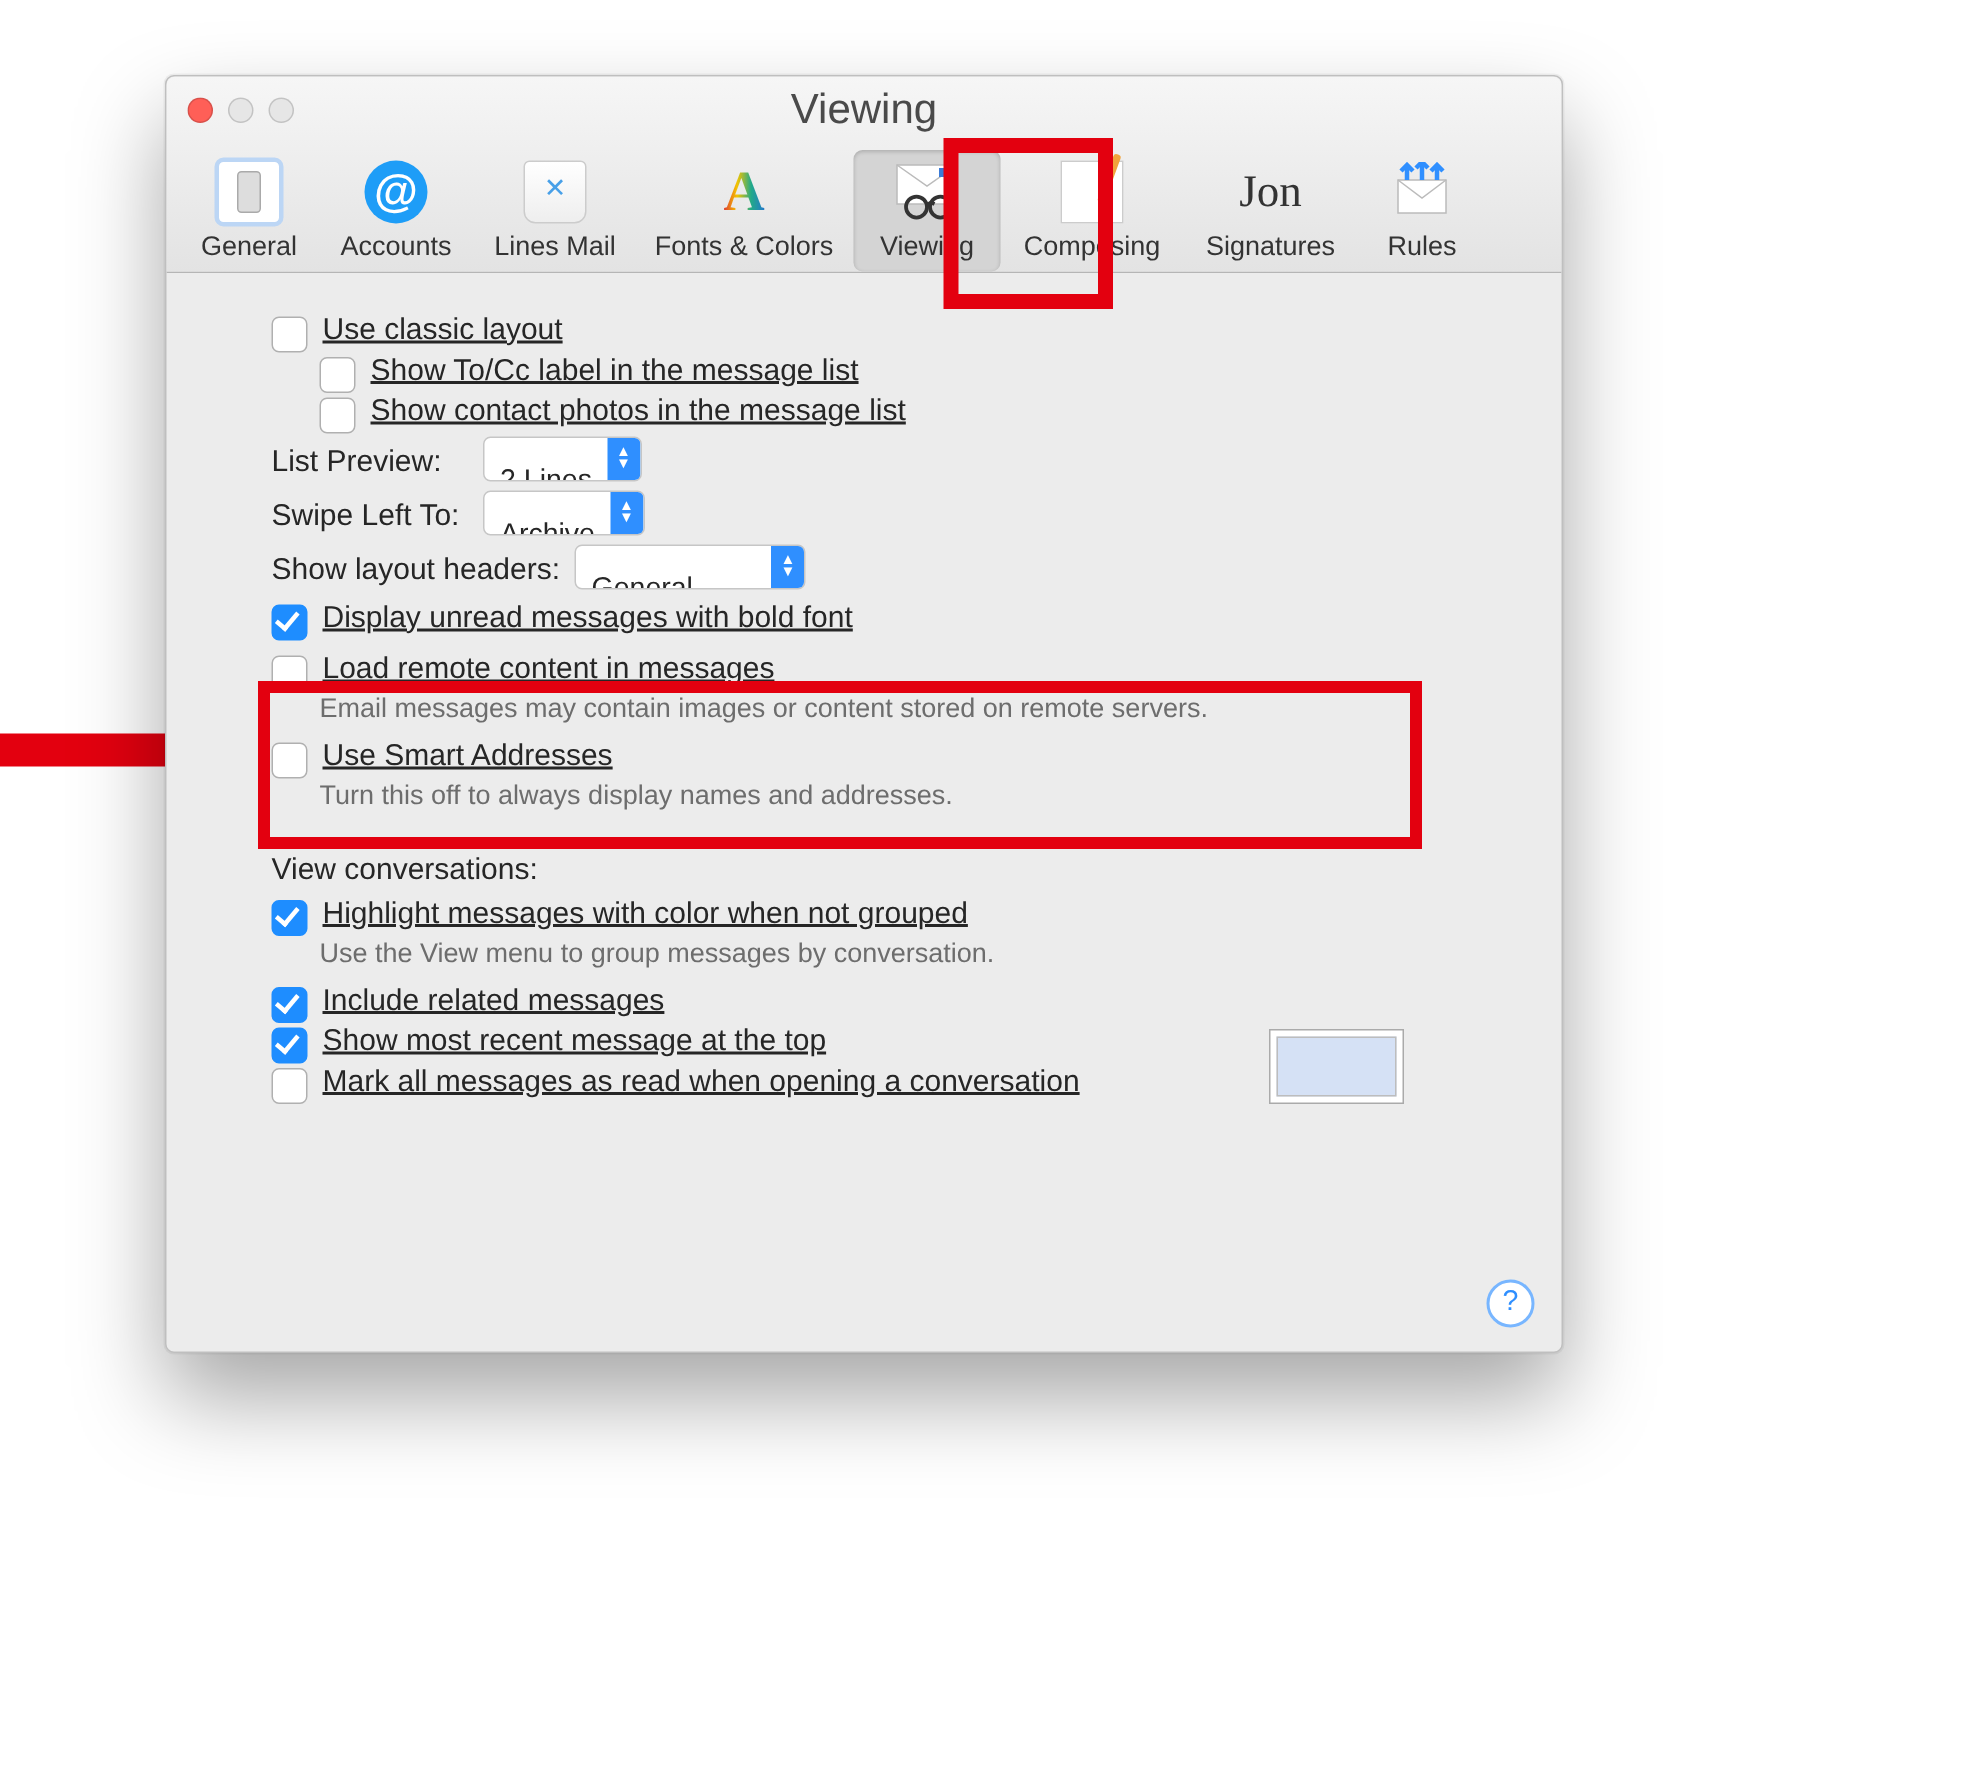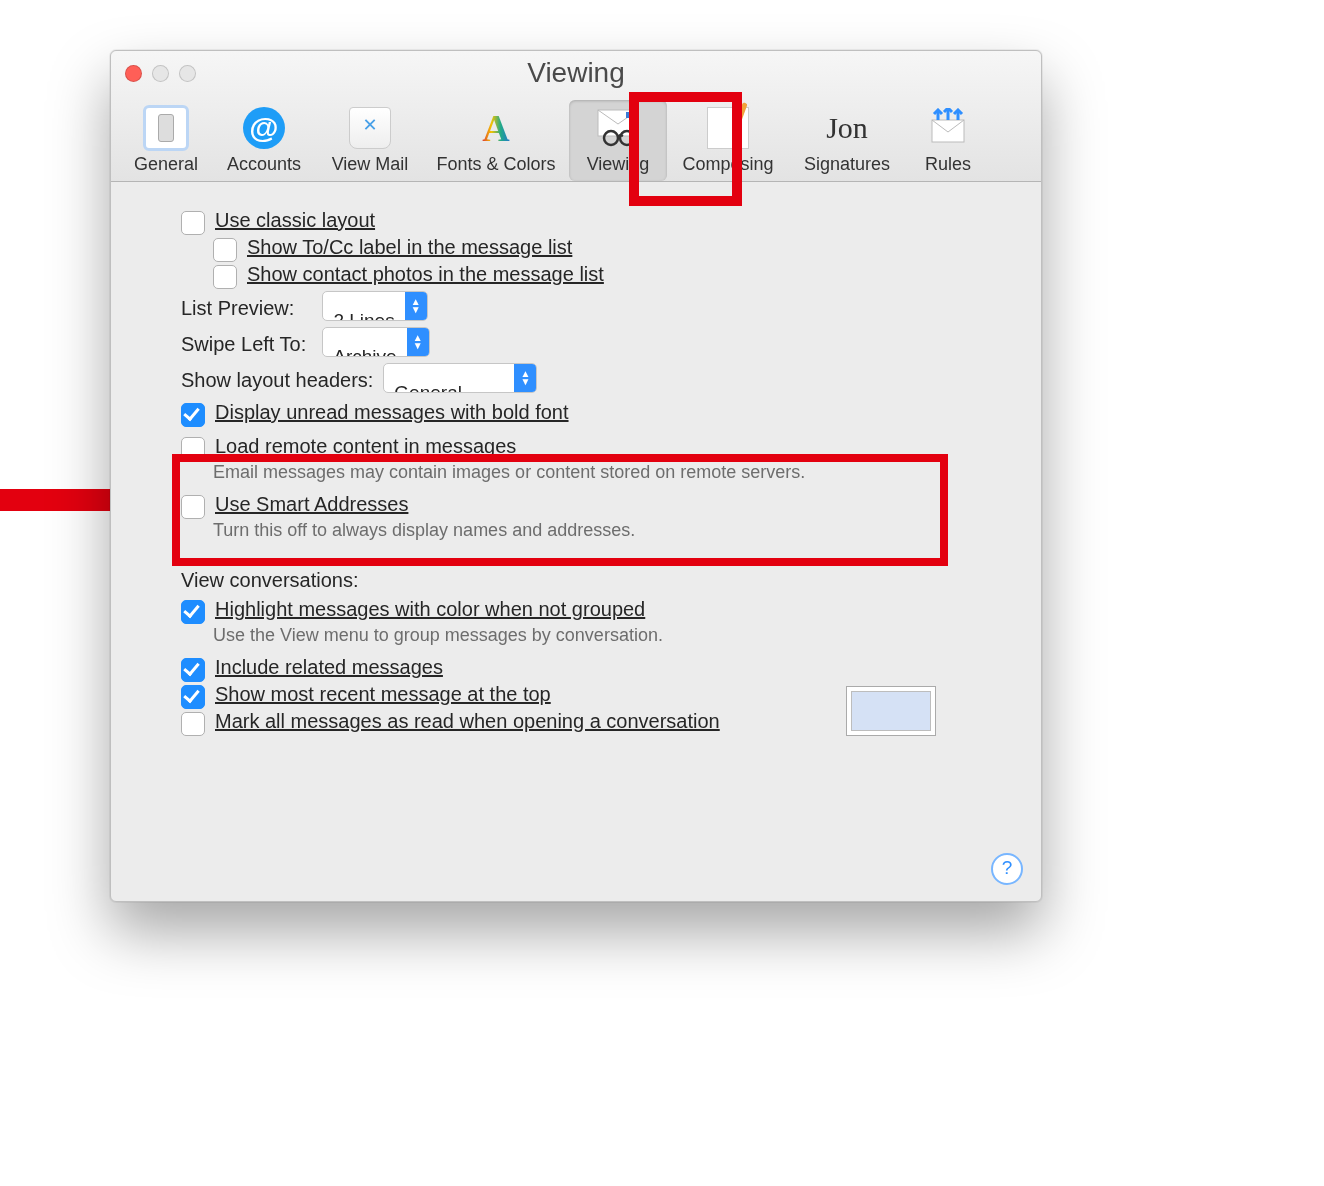--- a/index.html
+++ b/index.html
@@ -82,21 +82,21 @@
         <div class="titem" style="width:90px">
           <div class="ticon">
               <div class="icon-at">@</div>
             </div>
           <div class="il">Accounts</div>
         </div>
         <div class="titem" style="width:90px">
           <div class="ticon">
               <div class="icon-junk"></div>
             </div>
-          <div class="il">View Mail</div>
+          <div class="il">Lines Mail</div>
         </div>
         <div class="titem" style="width:130px">
           <div class="ticon">
               <div class="icon-font">A</div>
             </div>
           <div class="il">Fonts &amp; Colors</div>
         </div>
         <div class="titem sel" style="width:82px">
           <div class="ticon">
             <svg width="44" height="40" viewBox="0 0 44 40">

